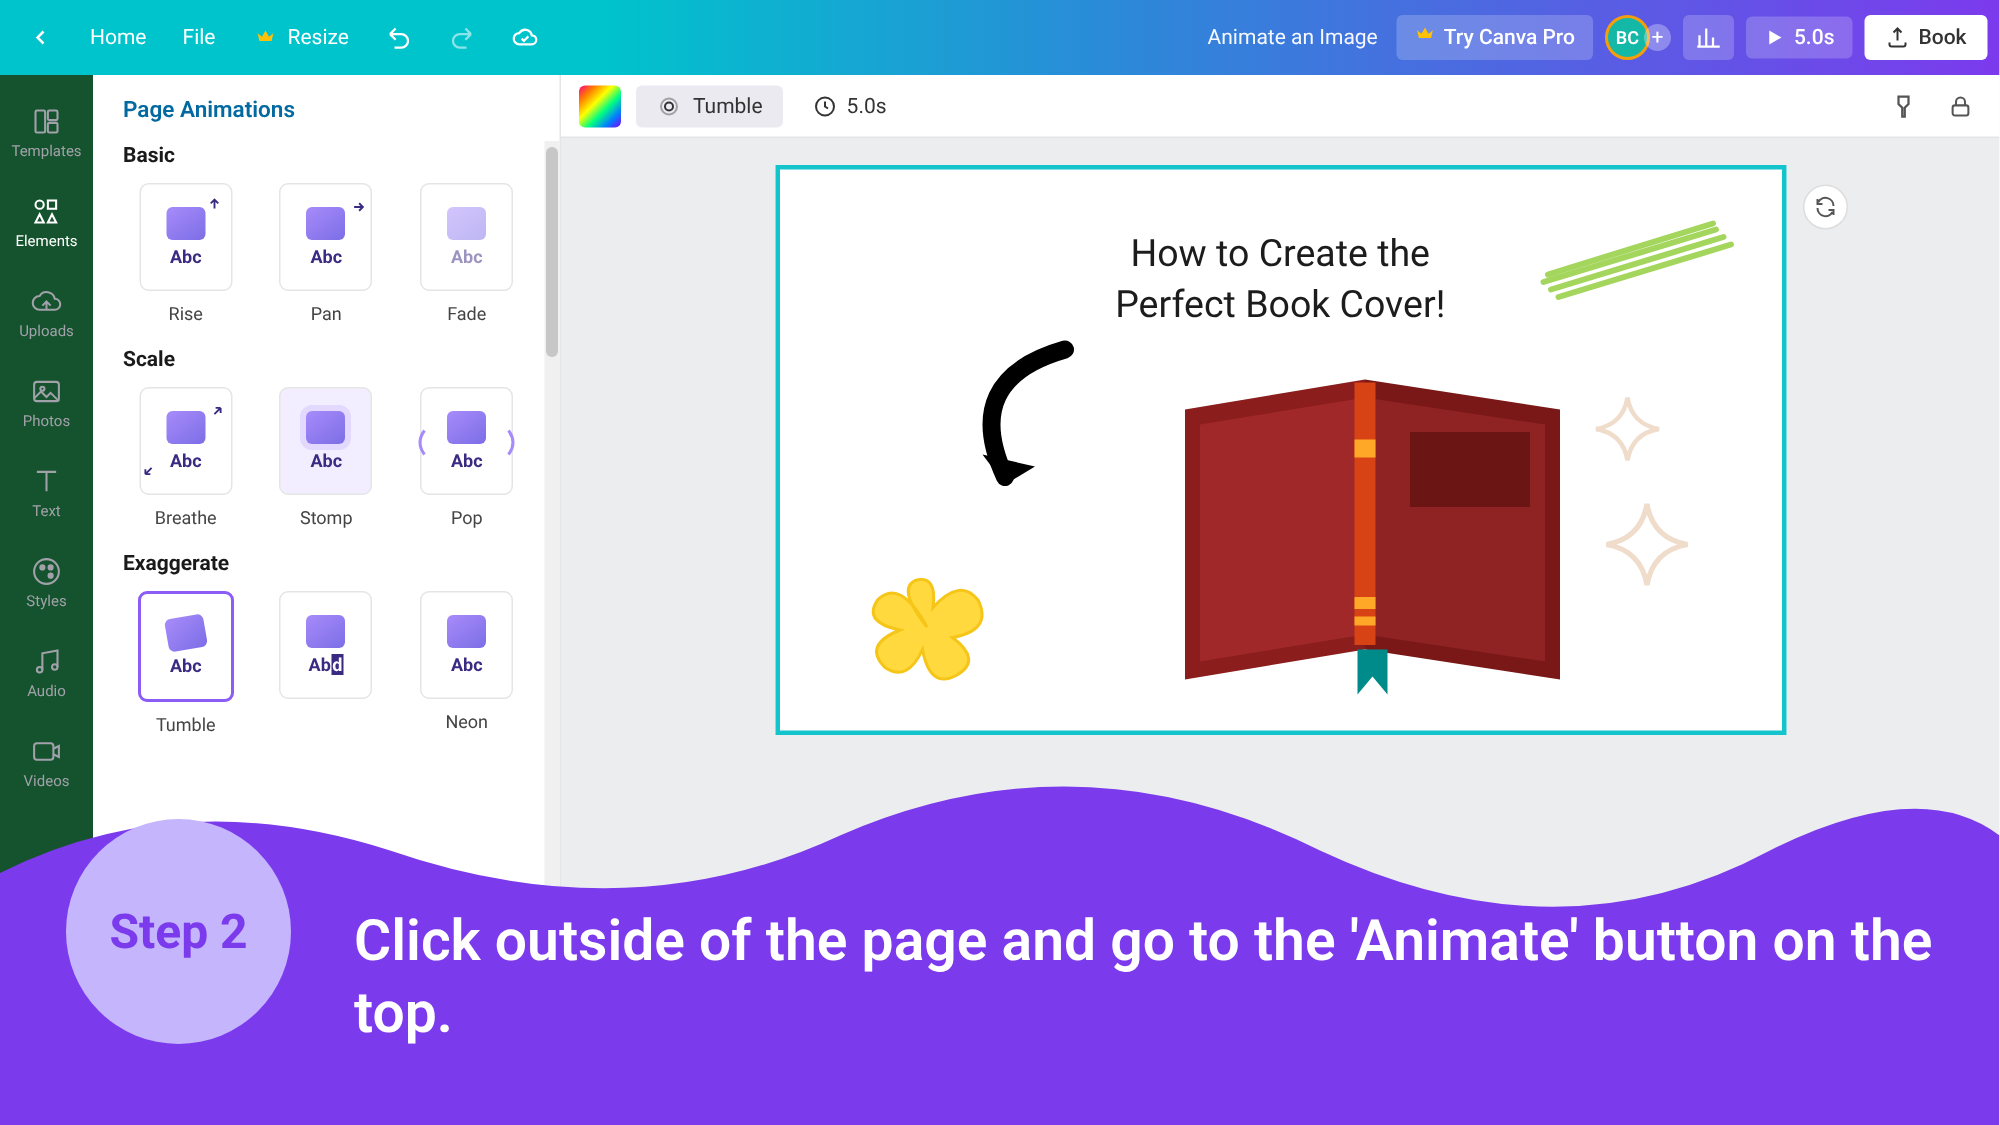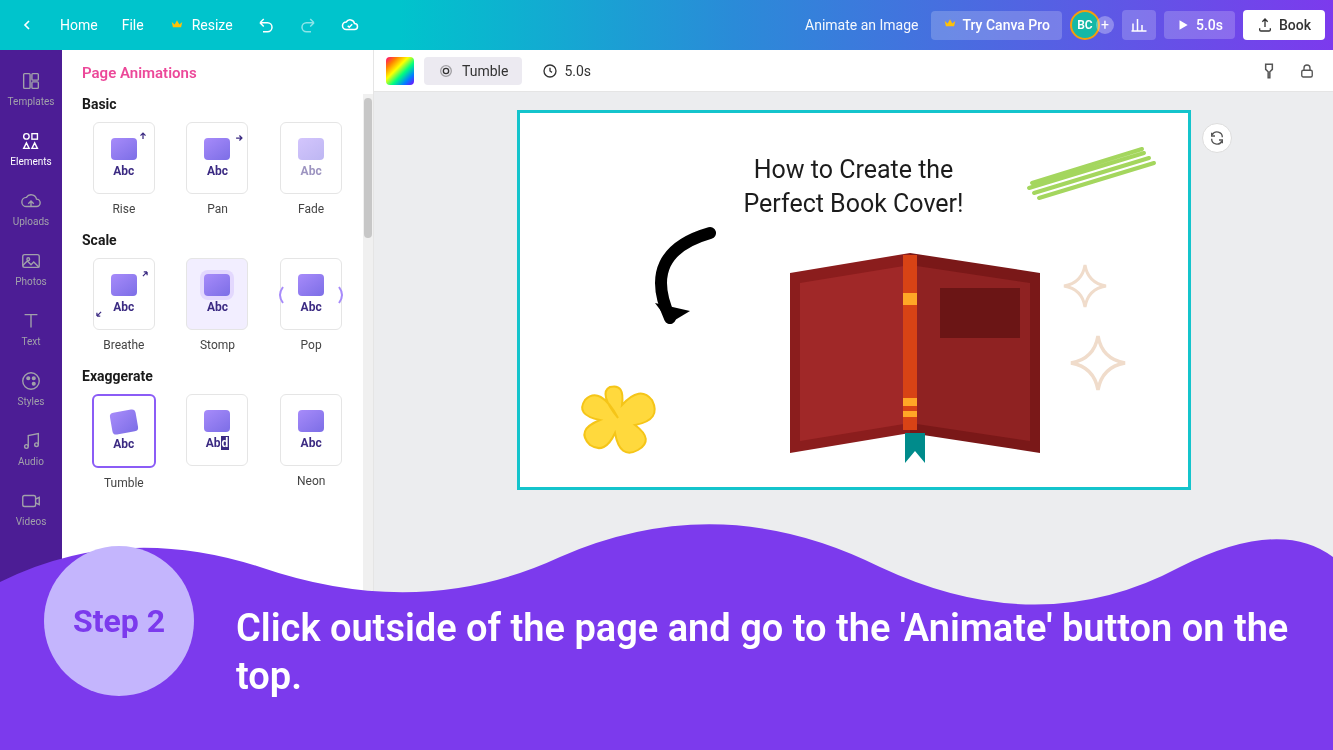--- a/index.html
+++ b/index.html
@@ -13,28 +13,28 @@
 .tb-icon { width: 18px; height: 18px; display: flex; align-items: center; justify-content: center; }
 .tb-mid { flex: 1; }
 .tb-title { color: #fff; opacity: 0.95; font-size: 14px; margin-right: 12px; }
 .tb-right { display: flex; align-items: center; gap: 8px; }
 .tb-pill { background: rgba(255,255,255,0.2); padding: 6px 12px; border-radius: 4px; display: flex; align-items: center; gap: 6px; cursor: pointer; font-weight: 500; }
 .avatar { width: 30px; height: 30px; border-radius: 50%; background: #14b8a6; color: #fff; display: flex; align-items: center; justify-content: center; font-weight: 600; font-size: 12px; border: 2px solid #f59e0b; }
 .plus-badge { width: 18px; height: 18px; border-radius: 50%; background: rgba(255,255,255,0.3); display: flex; align-items: center; justify-content: center; font-size: 14px; margin-left: -4px; }
 .share-btn { background: #fff; color: #333; padding: 7px 14px; border-radius: 4px; display: flex; align-items: center; gap: 6px; font-weight: 500; cursor: pointer; }
 
 
-.rail { position: absolute; left: 0; top: 50px; bottom: 0; width: 62px; background: #4c1d95; color: #a1a1aa; display: flex; flex-direction: column; align-items: center; padding-top: 8px; }
+.rail { position: absolute; left: 0; top: 50px; bottom: 0; width: 62px; background: #14532d; color: #a1a1aa; display: flex; flex-direction: column; align-items: center; padding-top: 8px; }
 .rail-item { width: 62px; height: 60px; display: flex; flex-direction: column; align-items: center; justify-content: center; gap: 4px; cursor: pointer; font-size: 10px; }
 .rail-item.active { color: #fff; }
 .rail-ico { width: 22px; height: 22px; }
 
 
 .panel { position: absolute; left: 62px; top: 50px; width: 312px; bottom: 0; background: #fff; border-right: 1px solid #e5e5e5; overflow-y: auto; }
-.panel-head { padding: 14px 20px; font-weight: 600; font-size: 15px; color: #ec4899; }
+.panel-head { padding: 14px 20px; font-weight: 600; font-size: 15px; color: #0369a1; }
 .section { padding: 0 20px 16px; }
 .section-title { font-weight: 700; font-size: 14px; color: #1a1a1a; margin-bottom: 10px; }
 .anim-grid { display: grid; grid-template-columns: repeat(3, 1fr); gap: 10px; }
 .anim-card { border: 1px solid #e5e5e5; border-radius: 6px; padding: 10px 0; display: flex; flex-direction: column; align-items: center; cursor: pointer; background: #fff; }
 .anim-card.selected { border: 2px solid #8b5cf6; }
 .anim-thumb { width: 60px; height: 50px; display: flex; flex-direction: column; align-items: center; justify-content: center; position: relative; }
 .thumb-sq { width: 26px; height: 22px; background: linear-gradient(145deg, #a78bfa, #7c6ee6); border-radius: 4px; position: relative; }
 .thumb-text { font-size: 12px; font-weight: 700; color: #3b2a82; margin-top: 4px; }
 .anim-label { font-size: 12px; color: #444; margin-top: 8px; }
 .scroll-track { position: absolute; right: 0; top: 44px; bottom: 0; width: 10px; background: #f0f0f0; }

